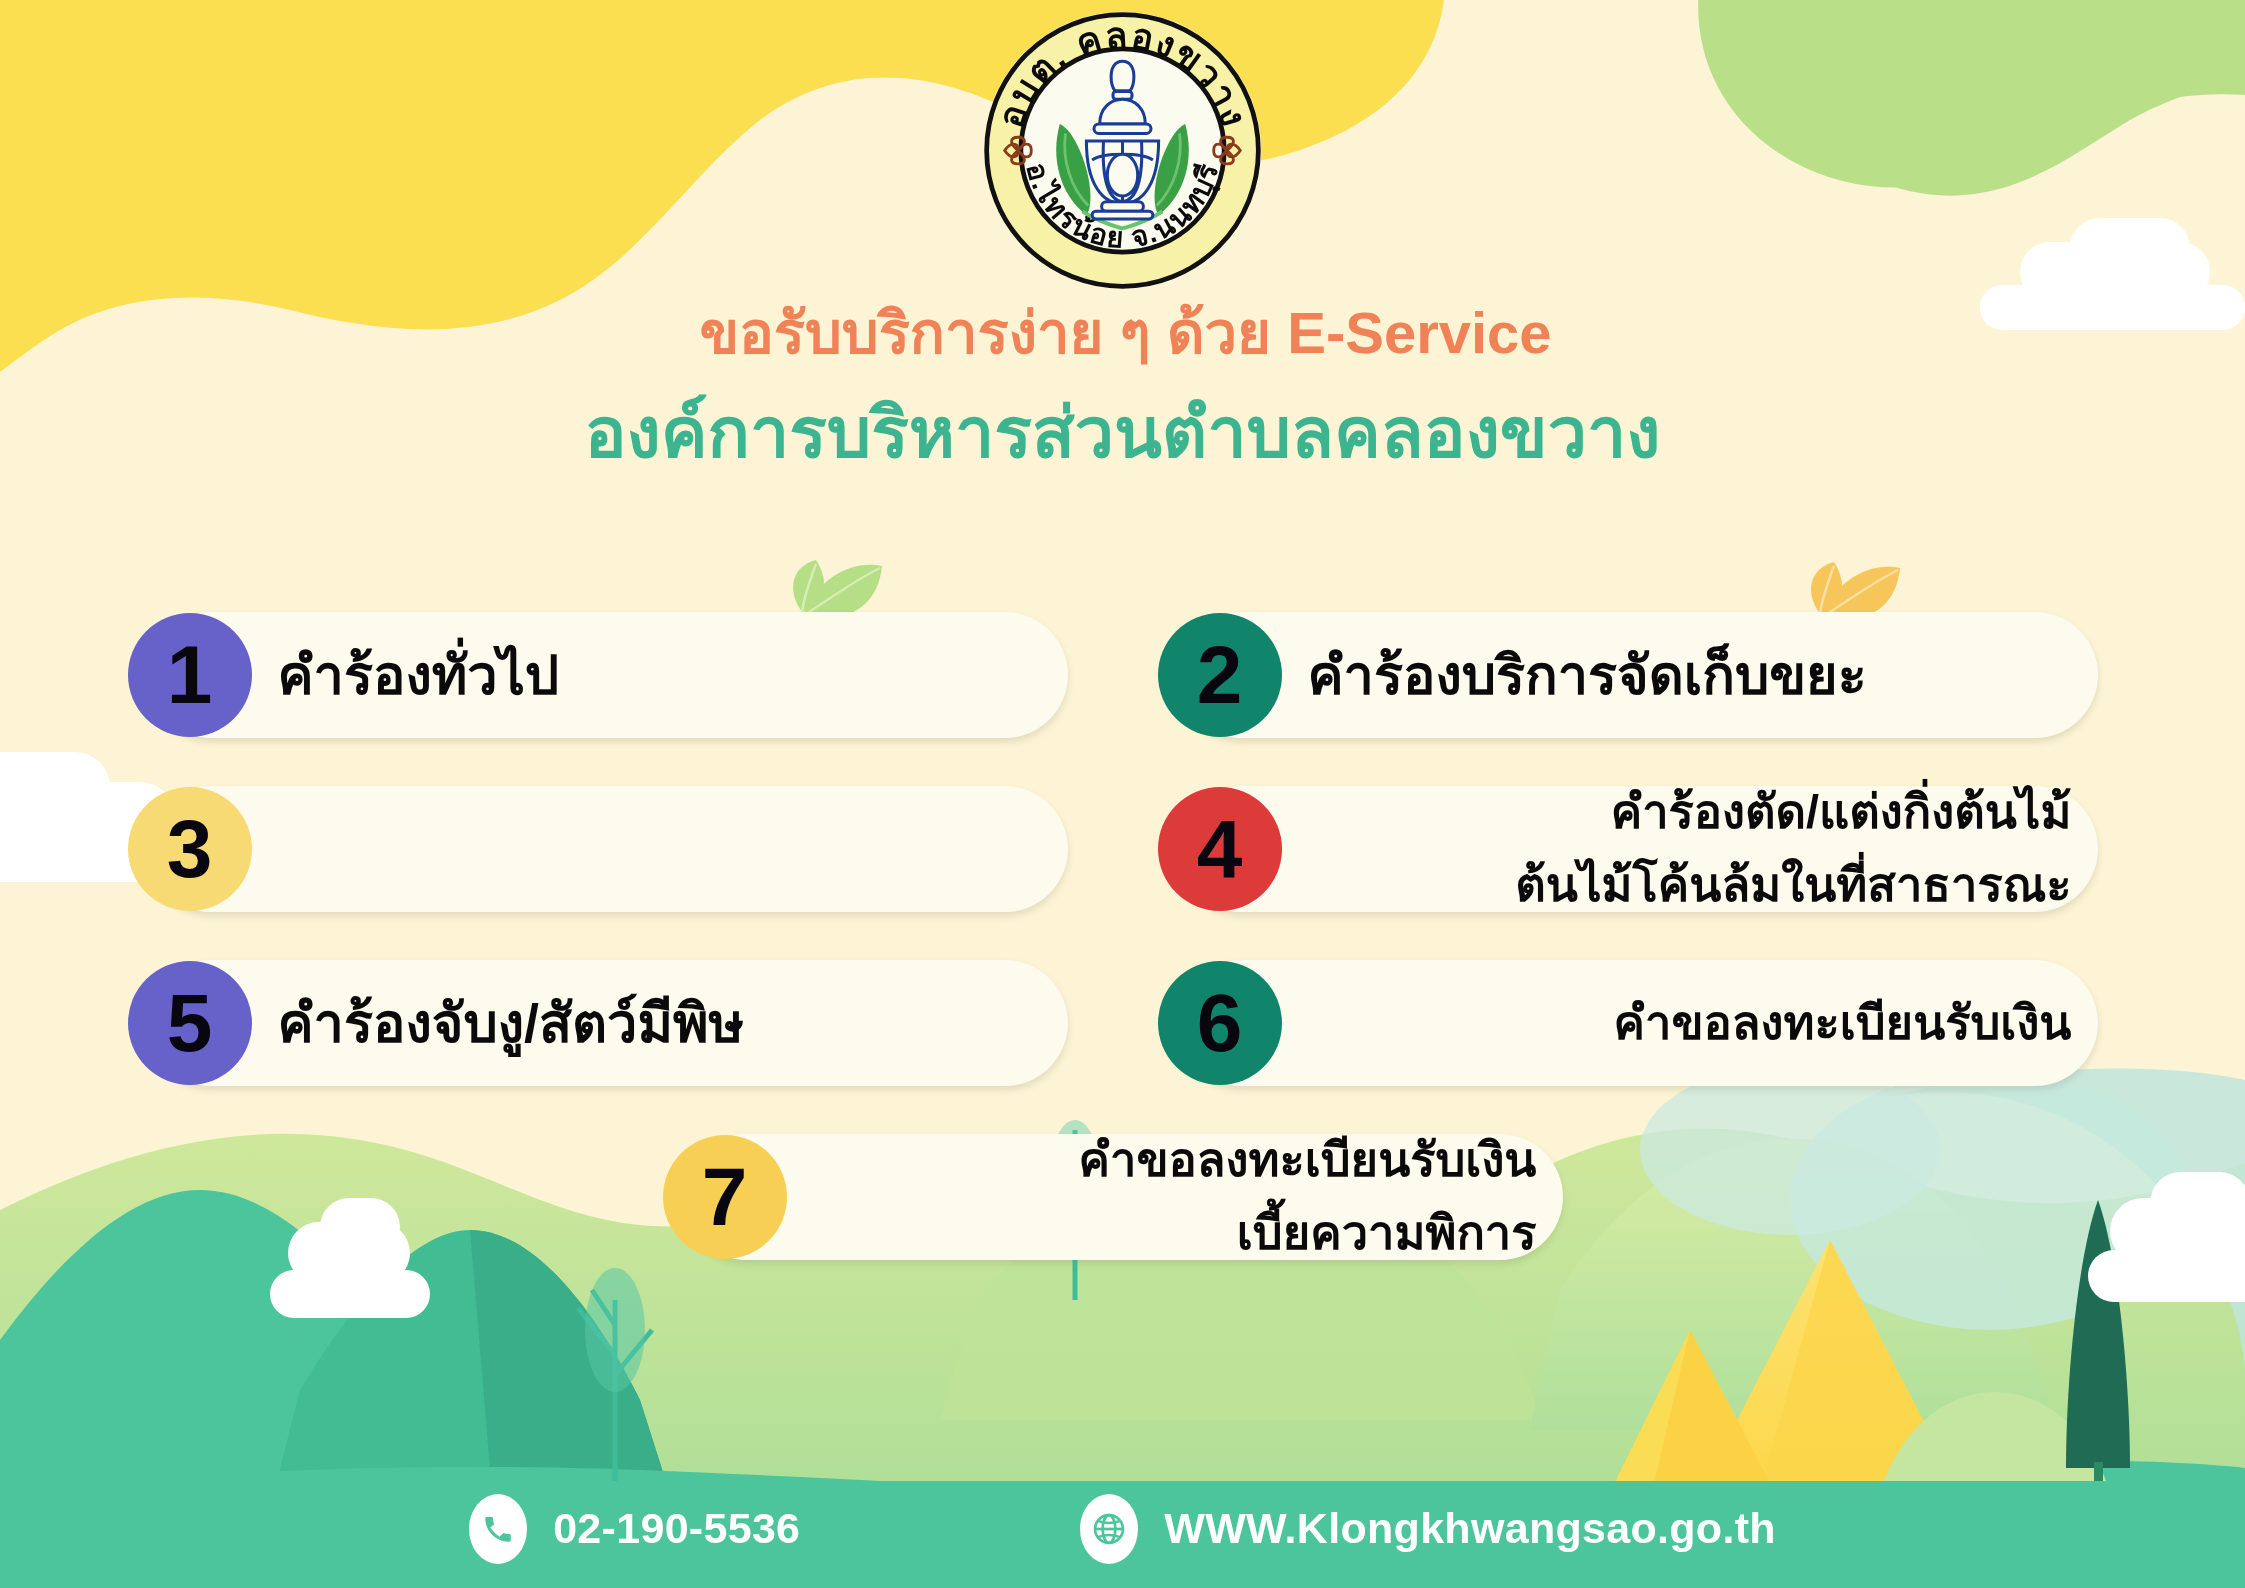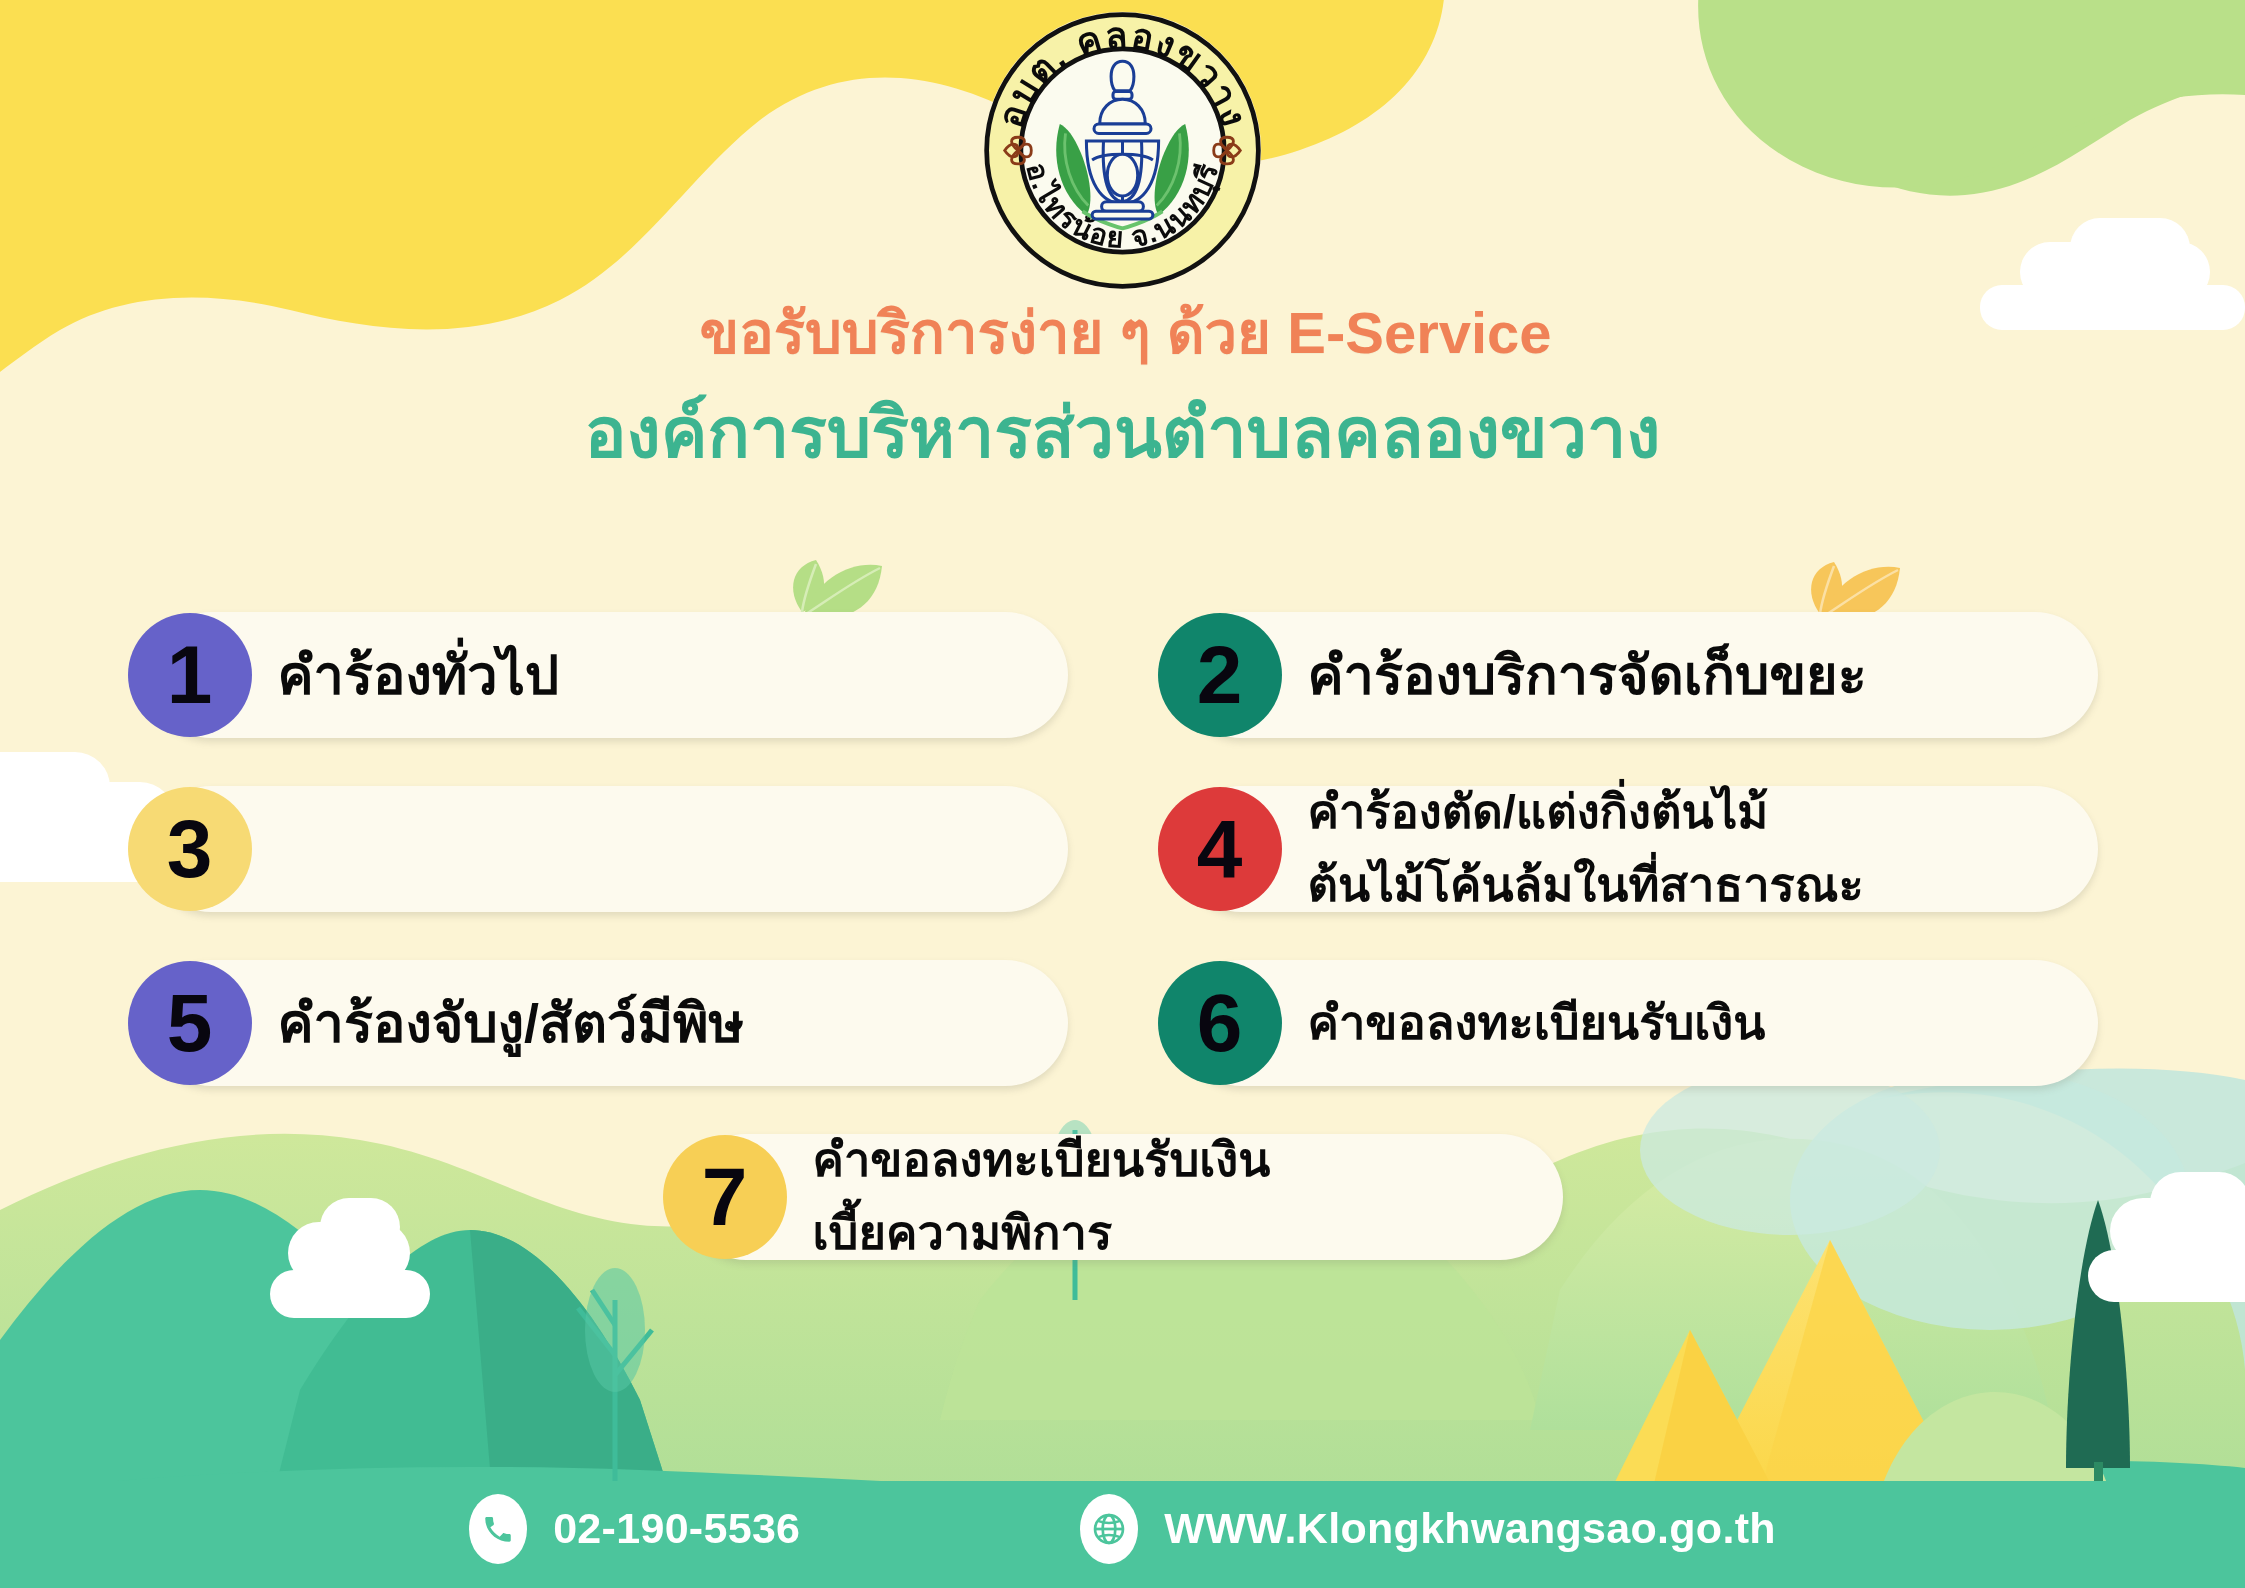--- a/index.html
+++ b/index.html
@@ -98,21 +98,21 @@
   }
 
   .card-text {
     font-size:54px;
     font-weight:bold;
     color:#0A0A0A;
     line-height:1.12;
     width:100%;
   }
   .card-text.two-line { font-size:47px; }
-  .card-text.center { text-align:left; }
+  .card-text.center { text-align:right; }
   .card-text .l2 { display:block;margin-top:20px; }
 
   
   .footer {
     position:absolute;
     bottom:12px; left:0;
     width:100%; height:95px;
     display:flex;
     align-items:center;
     justify-content:center;

